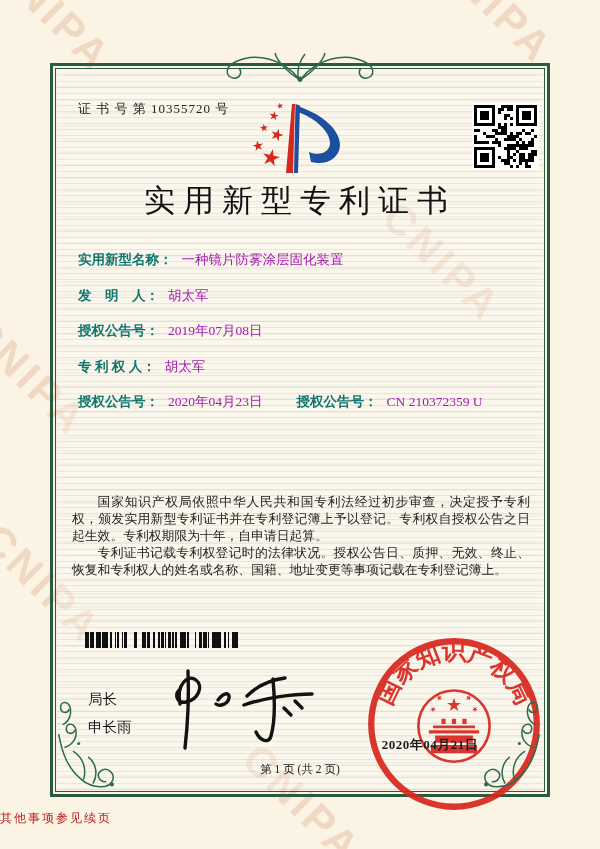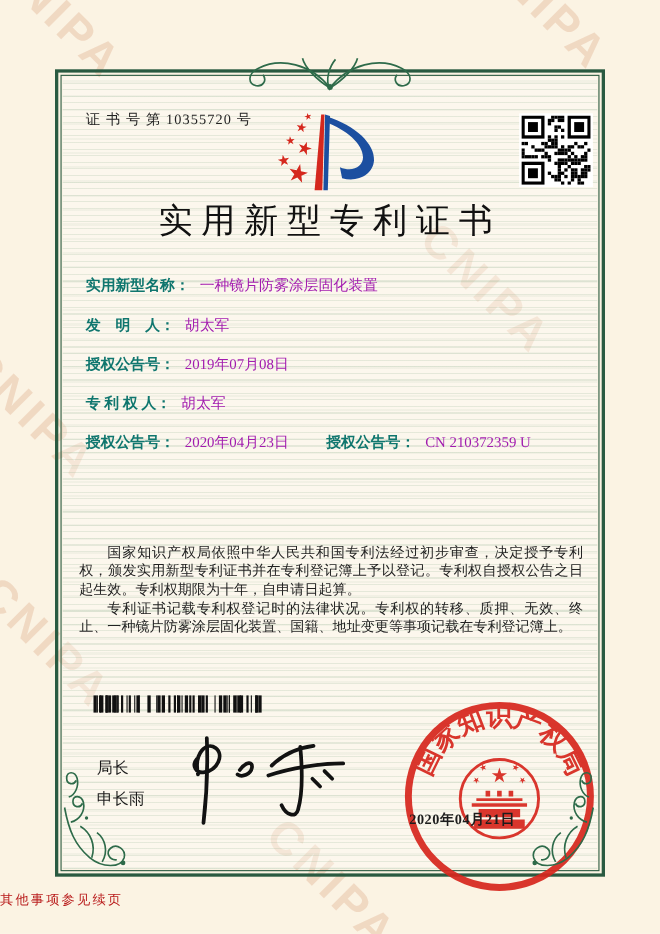--- a/index.html
+++ b/index.html
@@ -30,21 +30,21 @@
   .addr .fval{font-size:11.5px;letter-spacing:-.2px;}
   .auth .flabel2{font-weight:bold;margin-left:34px;}
   .paras{position:absolute;left:72px;top:494px;width:458px;font-size:12.8px;line-height:17px;
          text-align:justify;color:#222;}
   .paras p{margin:0;text-indent:2em;}
   .barcode{position:absolute;left:84px;top:632px;}
   .signer{position:absolute;left:88px;top:685px;font-family:"Liberation Sans","DejaVu Sans",sans-serif;
           font-weight:normal;font-size:14.5px;color:#1a1a1a;line-height:28px;}
   .signature{position:absolute;left:152px;top:666px;}
   .seal{position:absolute;left:366px;top:636px;width:176px;height:176px;opacity:.92;}
-  .seal-date{position:absolute;left:372px;top:736px;width:116px;text-align:left;font-size:13px;
+  .seal-date{position:absolute;left:372px;top:736px;width:116px;text-align:center;font-size:13px;
              letter-spacing:.5px;color:#1c1c1c;font-weight:bold;}
   .pg-footer{position:absolute;left:0;top:762px;width:100%;text-align:center;font-size:11.5px;color:#222;}
   .cont-note{position:absolute;left:0;top:810px;width:100%;text-align:left;font-size:12px;
              color:#b91c1c;letter-spacing:2px;}
   .flourish{position:absolute;z-index:4;}
   .fl-br{transform:scaleX(-1);}
   .ornament-top{position:absolute;z-index:4;left:195px;top:48px;}
   svg{display:block;}
 </style>
 </head>
@@ -260,21 +260,21 @@
       <div class="frow">
         <span class="flabel">专 利 权 人：</span><span class="fval">胡太军</span>
       </div>
       <div class="frow auth">
         <span class="flabel">授权公告号：</span><span class="fval">2020年04月23日</span><span class="flabel flabel2">授权公告号：</span><span class="fval">CN 210372359 U</span>
       </div>
     </div>
 
     <div class="paras">
       <p>国家知识产权局依照中华人民共和国专利法经过初步审查，决定授予专利权，颁发实用新型专利证书并在专利登记簿上予以登记。专利权自授权公告之日起生效。专利权期限为十年，自申请日起算。</p>
-      <p>专利证书记载专利权登记时的法律状况。专利权的转移、质押、无效、终止、一种镜片防雾涂层固化装置、国籍、地址变更等事项记载在专利登记簿上。</p>
+      <p>专利证书记载专利权登记时的法律状况。授权公告日、质押、无效、终止、恢复和专利权人的姓名或名称、国籍、地址变更等事项记载在专利登记簿上。</p>
     </div>
 
     <svg id="barcode" class="barcode" width="154" height="16">
         <rect x="0" y="0" width="-1" height="16" fill="#111"></rect>
         <rect x="1" y="0" width="-1" height="16" fill="#111"></rect>
         <rect x="1" y="0" width="3" height="16" fill="#111"></rect>
         <rect x="5" y="0" width="0" height="16" fill="#111"></rect>
         <rect x="4" y="0" width="1" height="16" fill="#111"></rect>
         <rect x="6" y="0" width="2" height="16" fill="#111"></rect>
         <rect x="7" y="0" width="3" height="16" fill="#111"></rect>
@@ -389,15 +389,16 @@
           <path d="M62,112 L62,104 L106,104 L106,112 Z"></path>
           <path d="M66,102 L66,95 L102,95 L102,102 Z"></path>
           <path d="M60,93 L108,93 L108,90 L60,90 Z"></path>
           <path d="M64,88 L104,88 L104,85.5 L64,85.5 Z"></path>
           <path d="M72,84 L72,79 L76,79 L76,84 Z M82,84 L82,79 L86,79 L86,84 Z M92,84 L92,79 L96,79 L96,84 Z"></path>
         </g>
       </g>
     </svg>
     <div class="seal-date">2020年04月21日</div>
 
+    <div class="pg-footer">第 1 页 (共 2 页)</div>
     <div class="cont-note">其他事项参见续页</div>
   </div>
 </div>
 
 </body></html>

